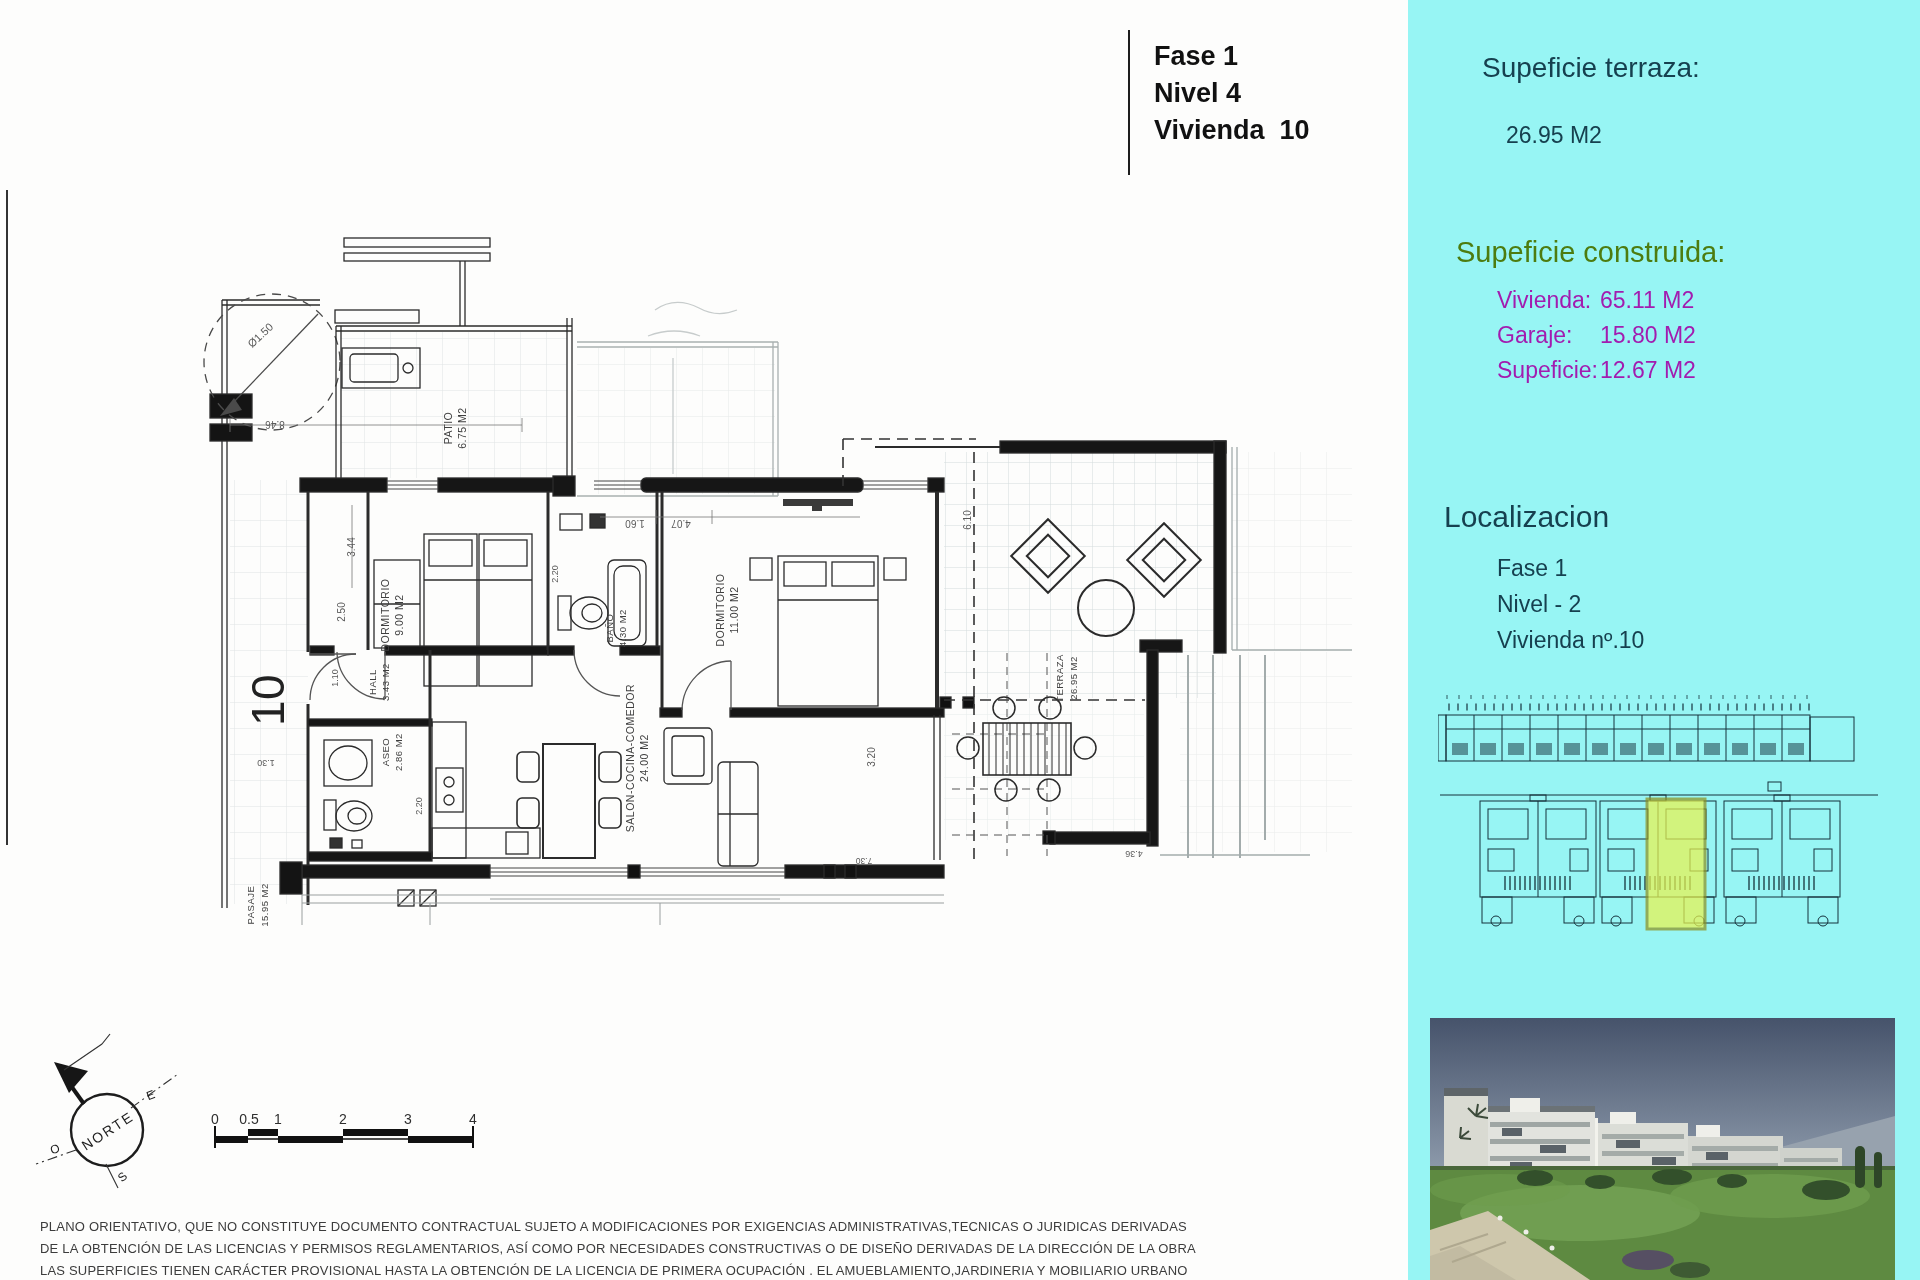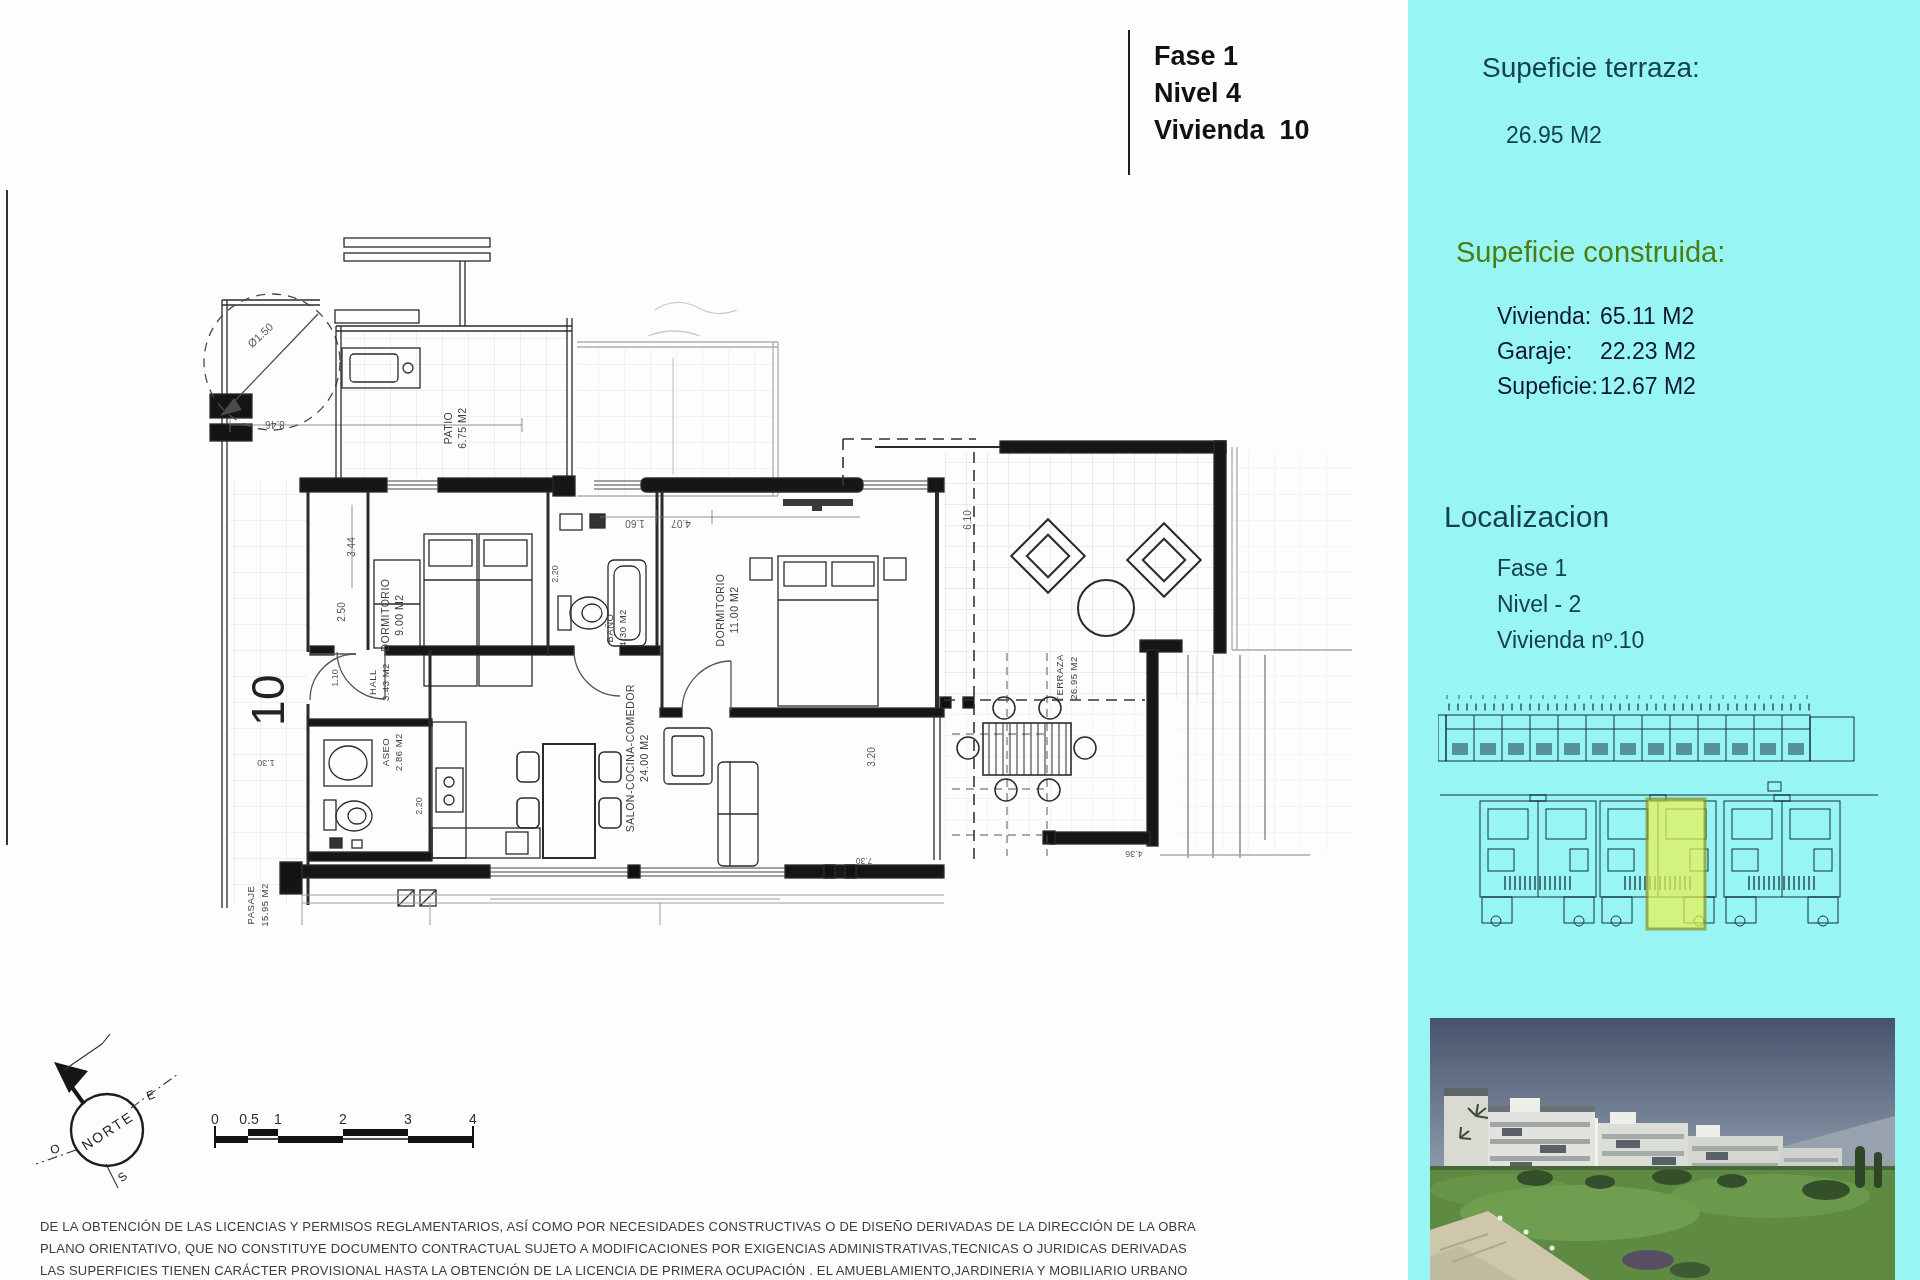--- a/index.html
+++ b/index.html
@@ -7,21 +7,21 @@
        font-family:"Liberation Sans",sans-serif;}
   .abs{position:absolute;}
   
   #title-block{left:1128px;top:30px;border-left:2px solid #1d1d1d;padding:8px 0 26px 24px;}
   #title-block div{font-weight:bold;font-size:27px;line-height:37px;color:#111;white-space:pre;}
   
   #sidebar{left:1408px;top:0;width:512px;height:1280px;background:#97F5F4;}
   .sb-h1{position:absolute;left:74px;top:52px;font-size:28px;color:#16404F;}
   .sb-v1{position:absolute;left:98px;top:122px;font-size:23px;color:#16404F;}
   .sb-h2{position:absolute;left:48px;top:236px;font-size:29px;color:#4d7c0f;}
-  .sb-rows{position:absolute;left:89px;top:283px;font-size:23px;color:#0f172a;line-height:35px;margin-top:16px;}
+  .sb-rows{position:absolute;left:89px;top:283px;font-size:23px;color:#a21caf;line-height:35px;}
   .sb-row{display:flex;}
   .sb-row .lbl{width:103px;}
   .sb-h3{position:absolute;left:36px;top:500px;font-size:30px;color:#16404F;}
   .sb-loc{position:absolute;left:89px;top:550px;font-size:23px;color:#16404F;line-height:36px;}
   
   #disclaimer{left:40px;top:1216px;width:1300px;font-size:13px;line-height:22px;color:#3c3c3c;
               letter-spacing:.2px;}
   svg text{font-family:"Liberation Sans",sans-serif;}
 </style>
 </head>
@@ -372,21 +372,21 @@
   <div class="sb-v1">26.95 M2</div>
 
   <div class="sb-h2">Supeficie construida:</div>
   <div class="sb-rows">
     <div class="sb-row">
       <span class="lbl">Vivienda:</span>
       <span>65.11 M2</span>
     </div>
     <div class="sb-row">
       <span class="lbl">Garaje:</span>
-      <span>22.23 M2</span>
+      <span>15.80 M2</span>
     </div>
     <div class="sb-row">
       <span class="lbl">Supeficie:</span>
       <span>12.67 M2</span>
     </div>
   </div>
 
   <div class="sb-h3">Localizacion</div>
   <div class="sb-loc">
     <div>Fase 1</div>
@@ -528,16 +528,16 @@
     <polygon points="0,262 0,238 30,228 86,262" fill="#C2BBA2"></polygon>
     <line x1="10" y1="232" x2="58" y2="216" stroke="#AFA88F" stroke-width="2"></line>
     <line x1="22" y1="244" x2="76" y2="224" stroke="#AFA88F" stroke-width="2"></line>
     <circle cx="70" cy="200" r="2.5" fill="#EEEEE8"></circle>
     <circle cx="96" cy="214" r="2.5" fill="#EEEEE8"></circle>
     <circle cx="122" cy="230" r="2.5" fill="#EEEEE8"></circle>
   </svg>
 </div>
 
 <div class="abs" id="disclaimer">
+  <div>PLANO ORIENTATIVO, QUE NO CONSTITUYE DOCUMENTO CONTRACTUAL SUJETO A MODIFICACIONES POR EXIGENCIAS ADMINISTRATIVAS,TECNICAS O JURIDICAS DERIVADAS</div>
   <div>DE LA OBTENCIÓN DE LAS LICENCIAS Y PERMISOS REGLAMENTARIOS, ASÍ COMO POR NECESIDADES CONSTRUCTIVAS  O DE DISEÑO DERIVADAS DE LA DIRECCIÓN DE LA OBRA</div>
-  <div>PLANO ORIENTATIVO, QUE NO CONSTITUYE DOCUMENTO CONTRACTUAL SUJETO A MODIFICACIONES POR EXIGENCIAS ADMINISTRATIVAS,TECNICAS O JURIDICAS DERIVADAS</div>
   <div>LAS SUPERFICIES TIENEN CARÁCTER PROVISIONAL HASTA LA OBTENCIÓN DE LA LICENCIA DE PRIMERA OCUPACIÓN . EL AMUEBLAMIENTO,JARDINERIA Y MOBILIARIO URBANO</div>
 </div>
 
 </body></html>

